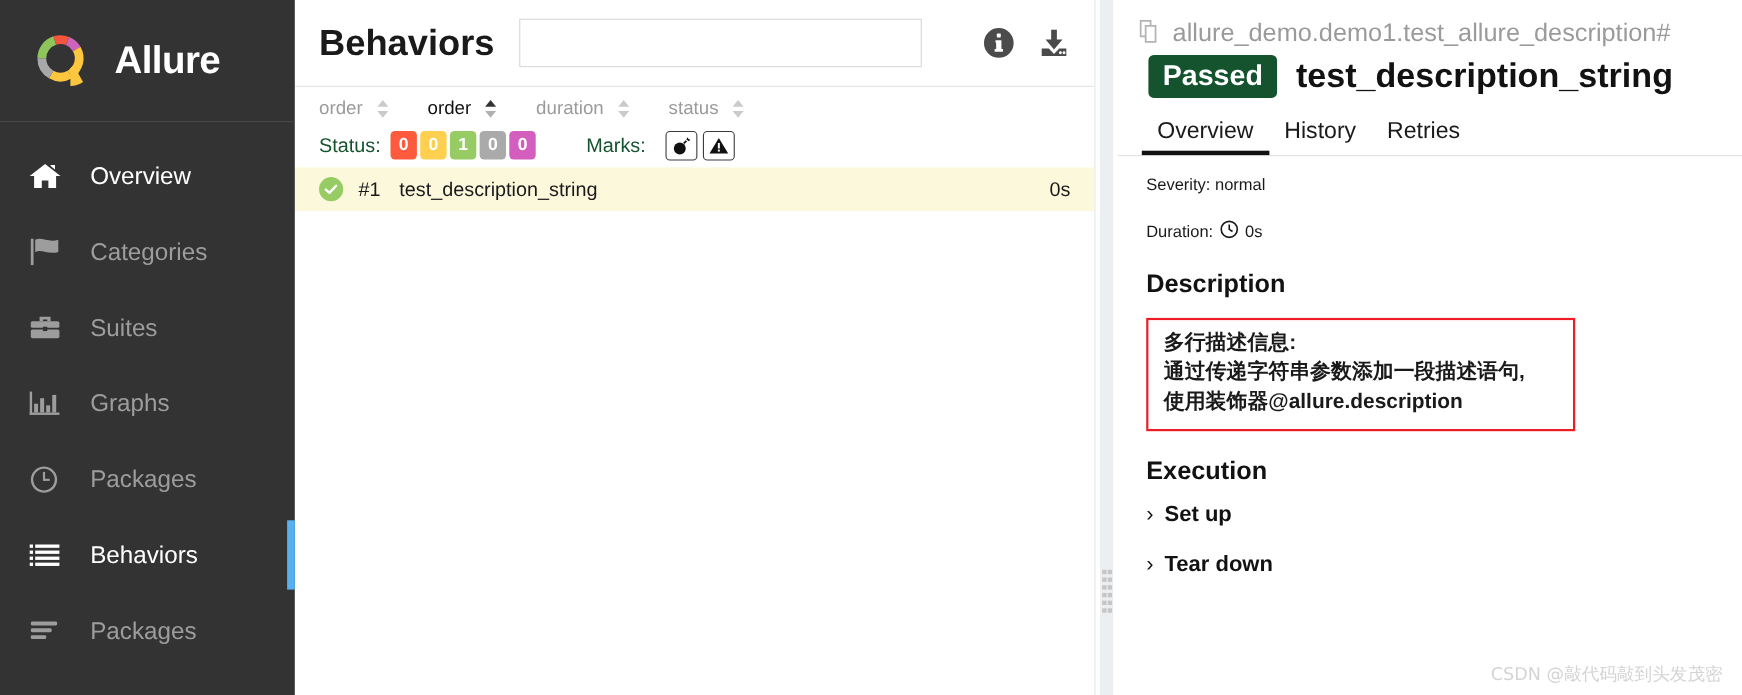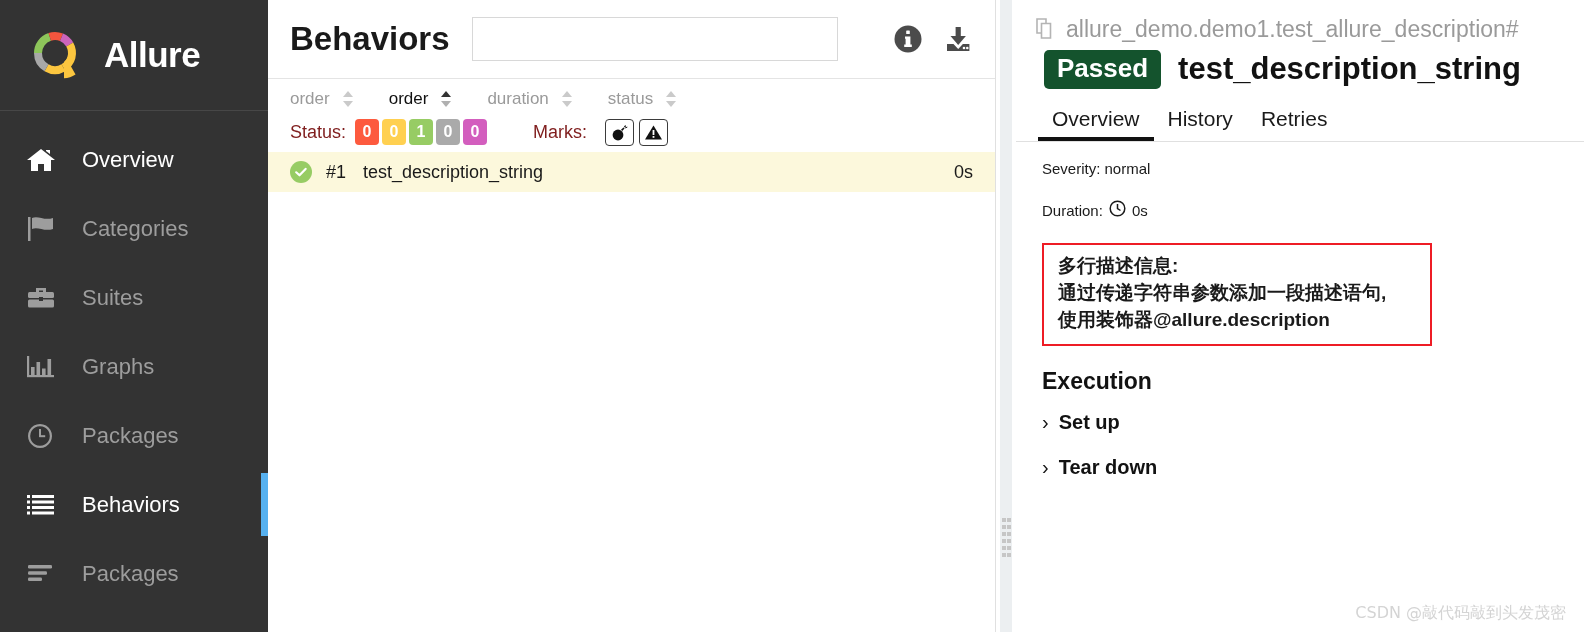--- a/index.html
+++ b/index.html
@@ -143,21 +143,21 @@
   .sort-arrows svg { display: block; }
   .filter-row {
     display: flex;
     align-items: center;
     height: 40px;
     padding-left: 22px;
     gap: 0;
   }
   .filter-label {
     font-size: 18px;
-    color: #7f1d1d;
+    color: #14532d;
     margin-right: 9px;
   }
   .status-badges { display: flex; gap: 3px; }
   .badge {
     width: 24px; height: 26px;
     border-radius: 4px;
     display: flex; align-items: center; justify-content: center;
     color: #fff;
     font-size: 16px;
     font-weight: bold;
@@ -639,20 +639,21 @@
         <span>Duration:</span>
         <span>
           <svg width="17" height="17" viewBox="0 0 17 17">
               <circle cx="8.5" cy="8.5" r="7.3" fill="none" stroke="#1a1a1a" stroke-width="1.5"></circle>
               <path d="M8.5 4 L8.5 8.5 L11.5 10.5" stroke="#1a1a1a" stroke-width="1.5" fill="none"></path>
             </svg>
         </span>
         <span>0s</span>
       </div>
 
+      <div class="section-title">Description</div>
 
       <div class="description-box">
         <div>多行描述信息:</div>
         <div>通过传递字符串参数添加一段描述语句,</div>
         <div>使用装饰器@allure.description</div>
       </div>
 
       <div class="exec-title">Execution</div>
 
       <div class="exec-item">

